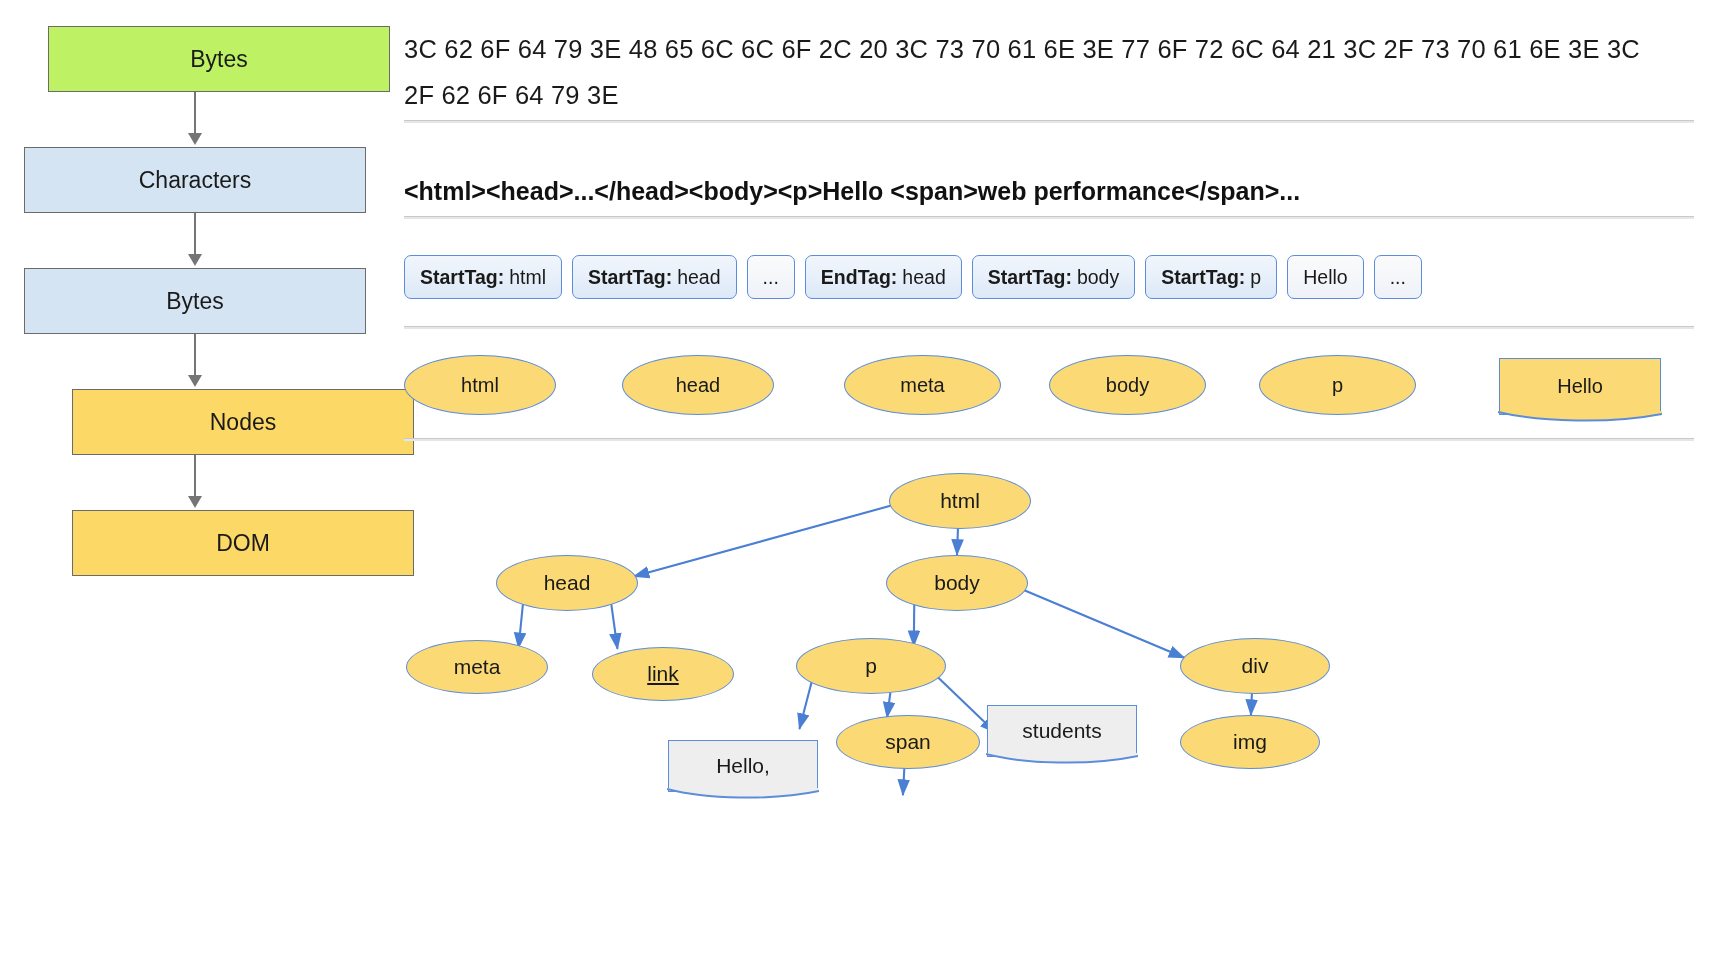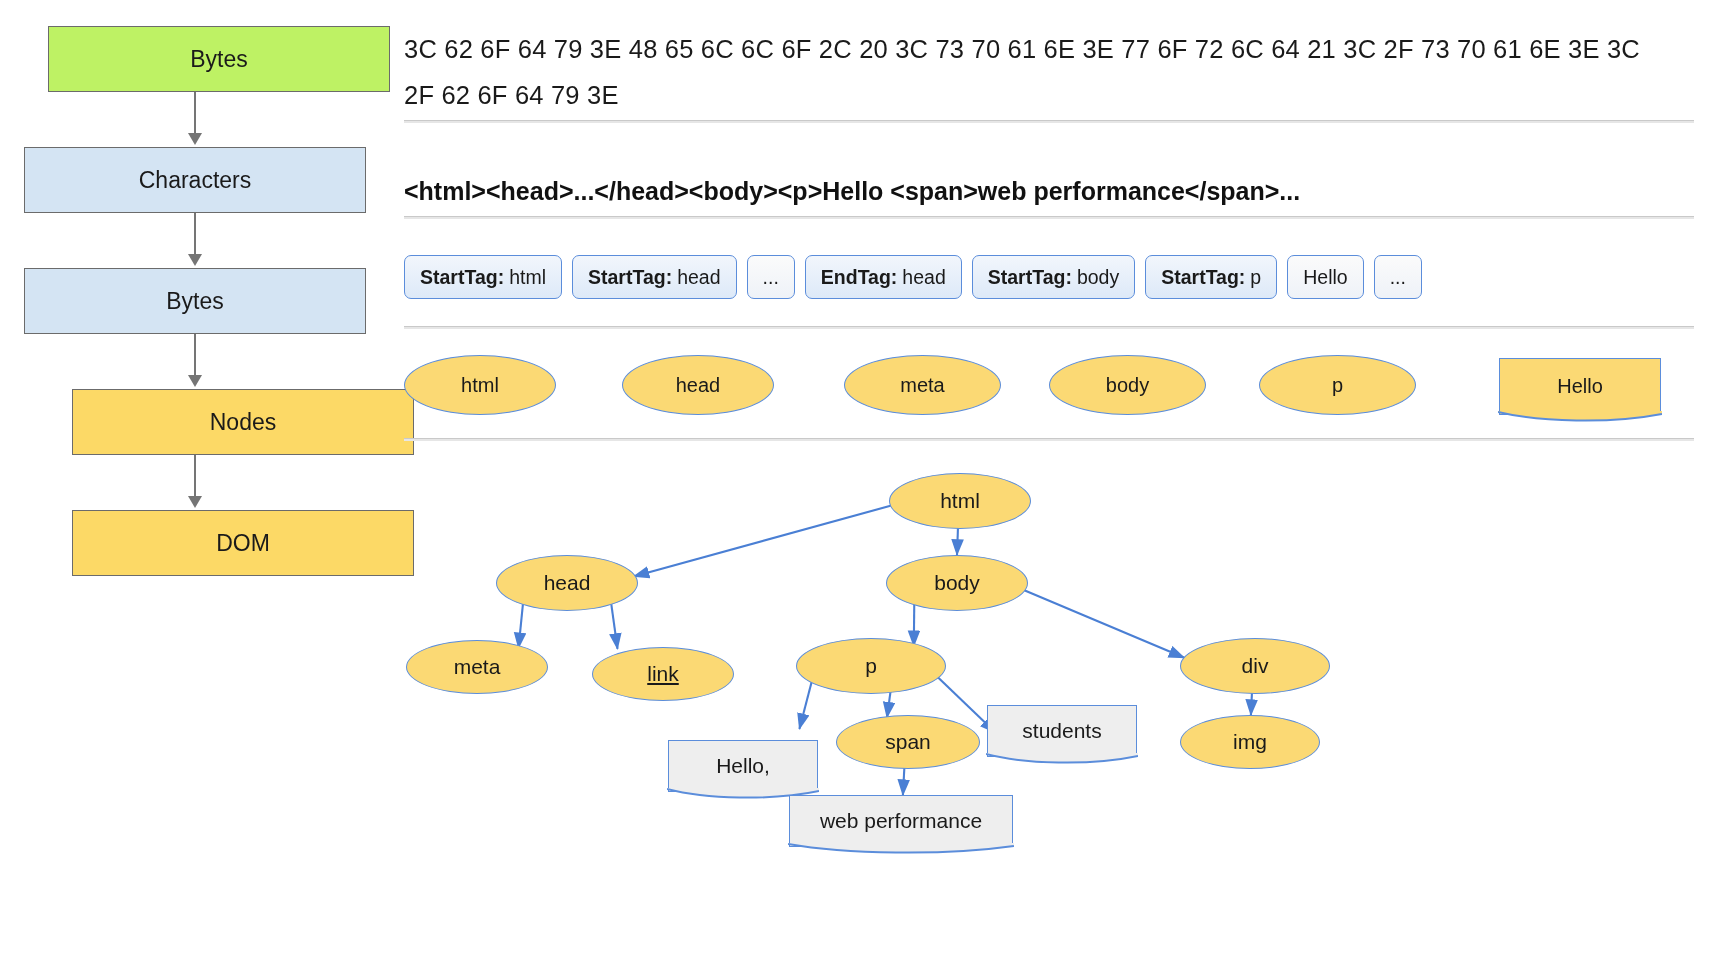--- a/index.html
+++ b/index.html
@@ -367,22 +367,15 @@
       <div class="dom-text" style="left: 583px; top: 250px; width: 148px; height: 50px; position: absolute; text-align: right;">
         <span>students</span>
         <svg style="position:absolute;left:-2px;bottom:-11px;width:calc(100% + 4px);height:14px" viewBox="0 0 160 14" preserveAspectRatio="none">
           <path d="M0,1 C40,11 110,13 160,3 L160,0 L0,0 Z" fill="#eeeeee" stroke="none"></path>
           <path d="M0,1 C40,11 110,13 160,3" stroke="#5b8ddb" stroke-width="2" fill="none"></path>
         </svg>
       </div>
       <div class="dom-node" style="left: 776px; top: 260px; width: 138px; height: 52px;">
         <span>img</span>
       </div>
-      <div class="dom-text" style="left: 385px; top: 340px; width: 222px; height: 50px; position: absolute;">
-        <span>web performance</span>
-        <svg style="position:absolute;left:-2px;bottom:-11px;width:calc(100% + 4px);height:14px" viewBox="0 0 160 14" preserveAspectRatio="none">
-          <path d="M0,1 C40,11 110,13 160,3 L160,0 L0,0 Z" fill="#eeeeee" stroke="none"></path>
-          <path d="M0,1 C40,11 110,13 160,3" stroke="#5b8ddb" stroke-width="2" fill="none"></path>
-        </svg>
-      </div>
     </div>
 
 </div>
 
 </body></html>

